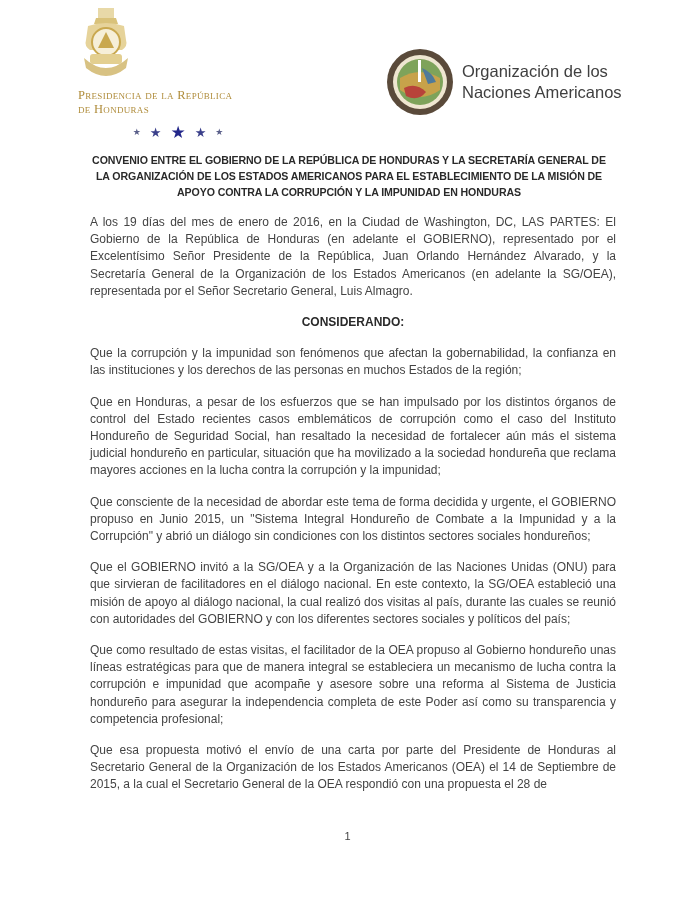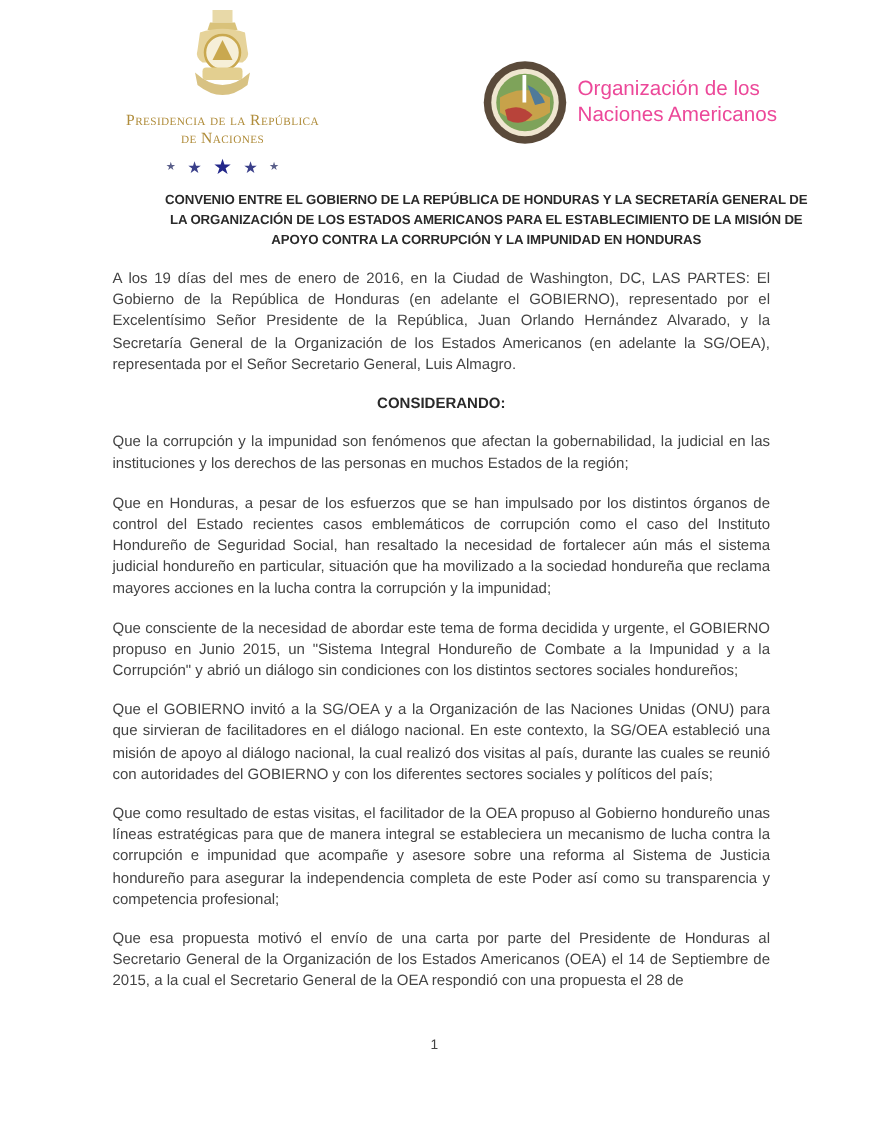--- a/index.html
+++ b/index.html
@@ -1,36 +1,36 @@
 <!DOCTYPE html>
 <html><head>
   <meta charset="utf-8">
   <style>
     html, body { margin: 0; padding: 0; background: #ffffff; }
     body { width: 695px; height: 900px; position: relative; overflow: hidden;
            font-family: "Liberation Sans", sans-serif; color: #3a3a3a; }
 
     .header { position: absolute; left: 0; top: 0; width: 695px; height: 145px; }
 
-    .hn-logo { position: absolute; left: 78px; top: 6px; width: 200px; text-align: center; }
+    .hn-logo { position: absolute; left: 78px; top: 6px; width: 200px; }
     .hn-emblem { width: 56px; height: 74px; margin: 0 auto; }
     .hn-name { font-family: "Liberation Serif", serif; color: #b08d3c; font-size: 12.5px;
                letter-spacing: 0.3px; line-height: 14px; margin-top: 4px; font-variant: small-caps; }
     .stars { margin-top: 8px; display: flex; justify-content: center; align-items: center; gap: 9px; }
     .star { color: #2a2f8a; line-height: 1; }
     .star.s1 { font-size: 9px; color: #5a5f8a; }
     .star.s2 { font-size: 13px; color: #3a3f8a; }
     .star.s3 { font-size: 17px; color: #23278a; }
 
     .oas-logo { position: absolute; left: 386px; top: 48px; display: flex; align-items: center; }
     .oas-seal { width: 68px; height: 68px; }
-    .oas-name { margin-left: 8px; font-size: 16.5px; line-height: 21px; color: #ec4899; }
+    .oas-name { margin-left: 8px; font-size: 16.5px; line-height: 21px; color: #404040; }
 
     .title { position: absolute; left: 88px; top: 152px; width: 522px; text-align: center;
-             font-weight: bold; font-size: 10.6px; line-height: 16px; color: #2a2a2a; letter-spacing: -0.1px; margin-left: 40px; }
+             font-weight: bold; font-size: 10.6px; line-height: 16px; color: #2a2a2a; letter-spacing: -0.1px; }
 
     .body { position: absolute; left: 90px; top: 214px; width: 526px; font-size: 12px;
             line-height: 17.2px; color: #444; }
     .body p { margin: 0 0 14px 0; text-align: justify; }
     .heading { font-weight: bold; color: #2a2a2a; margin: 0 0 14px 0; text-align: center; }
     .page-num { position: absolute; left: 0; width: 695px; top: 830px; text-align: center;
                 font-size: 11px; color: #444; }
   </style>
 </head>
 <body>
@@ -41,21 +41,21 @@
       <rect x="20" y="2" width="16" height="10" fill="#e8d9a8"></rect>
       <path d="M18 12 L38 12 L40 18 L16 18 Z" fill="#d9c27a"></path>
       <path d="M10 20 Q28 14 46 20 L48 34 Q50 40 44 44 L12 44 Q6 40 8 34 Z" fill="#e6d39a"></path>
       <ellipse cx="28" cy="36" rx="14" ry="14" fill="#f6efd8" stroke="#c9a84f" stroke-width="2"></ellipse>
       <path d="M28 26 L36 42 L20 42 Z" fill="#c9a84f"></path>
       <rect x="12" y="48" width="32" height="10" rx="3" fill="#e3cf90"></rect>
       <path d="M6 52 Q28 72 50 52 L48 62 Q28 78 8 62 Z" fill="#d8c283"></path>
     </svg>
     <div class="hn-name">
       <div>Presidencia de la República</div>
-      <div>de Naciones</div>
+      <div>de Honduras</div>
     </div>
     <div class="stars">
       <span class="star s1">★</span>
       <span class="star s2">★</span>
       <span class="star s3">★</span>
       <span class="star s2">★</span>
       <span class="star s1">★</span>
     </div>
   </div>
 
@@ -74,21 +74,21 @@
       <div>Naciones Americanos</div>
     </div>
   </div>
 </div>
 
 <div class="title">CONVENIO ENTRE EL GOBIERNO DE LA REPÚBLICA DE HONDURAS Y LA SECRETARÍA GENERAL DE LA ORGANIZACIÓN DE LOS ESTADOS AMERICANOS PARA EL ESTABLECIMIENTO DE LA MISIÓN DE APOYO CONTRA LA CORRUPCIÓN Y LA IMPUNIDAD EN HONDURAS</div>
 
 <div class="body">
   <p>A los 19 días del mes de enero de 2016, en la Ciudad de Washington, DC, LAS PARTES: El Gobierno de la República de Honduras (en adelante el GOBIERNO), representado por el Excelentísimo Señor Presidente de la República, Juan Orlando Hernández Alvarado, y la Secretaría General de la Organización de los Estados Americanos (en adelante la SG/OEA), representada por el Señor Secretario General, Luis Almagro.</p>
   <div class="heading">CONSIDERANDO:</div>
-  <p>Que la corrupción y la impunidad son fenómenos que afectan la gobernabilidad, la judicial en las instituciones y los derechos de las personas en muchos Estados de la región;</p>
+  <p>Que la corrupción y la impunidad son fenómenos que afectan la gobernabilidad, la confianza en las instituciones y los derechos de las personas en muchos Estados de la región;</p>
   <p>Que en Honduras, a pesar de los esfuerzos que se han impulsado por los distintos órganos de control del Estado recientes casos emblemáticos de corrupción como el caso del Instituto Hondureño de Seguridad Social, han resaltado la necesidad de fortalecer aún más el sistema judicial hondureño en particular, situación que ha movilizado a la sociedad hondureña que reclama mayores acciones en la lucha contra la corrupción y la impunidad;</p>
   <p>Que consciente de la necesidad de abordar este tema de forma decidida y urgente, el GOBIERNO propuso en Junio 2015, un "Sistema Integral Hondureño de Combate a la Impunidad y a la Corrupción" y abrió un diálogo sin condiciones con los distintos sectores sociales hondureños;</p>
   <p>Que el GOBIERNO invitó a la SG/OEA y a la Organización de las Naciones Unidas (ONU) para que sirvieran de facilitadores en el diálogo nacional. En este contexto, la SG/OEA estableció una misión de apoyo al diálogo nacional, la cual realizó dos visitas al país, durante las cuales se reunió con autoridades del GOBIERNO y con los diferentes sectores sociales y políticos del país;</p>
   <p>Que como resultado de estas visitas, el facilitador de la OEA propuso al Gobierno hondureño unas líneas estratégicas para que de manera integral se estableciera un mecanismo de lucha contra la corrupción e impunidad que acompañe y asesore sobre una reforma al Sistema de Justicia hondureño para asegurar la independencia completa de este Poder así como su transparencia y competencia profesional;</p>
   <p>Que esa propuesta motivó el envío de una carta por parte del Presidente de Honduras al Secretario General de la Organización de los Estados Americanos (OEA) el 14 de Septiembre de 2015, a la cual el Secretario General de la OEA respondió con una propuesta el 28 de</p>
 </div>
 
 <div class="page-num">1</div>
 
 </body></html>

